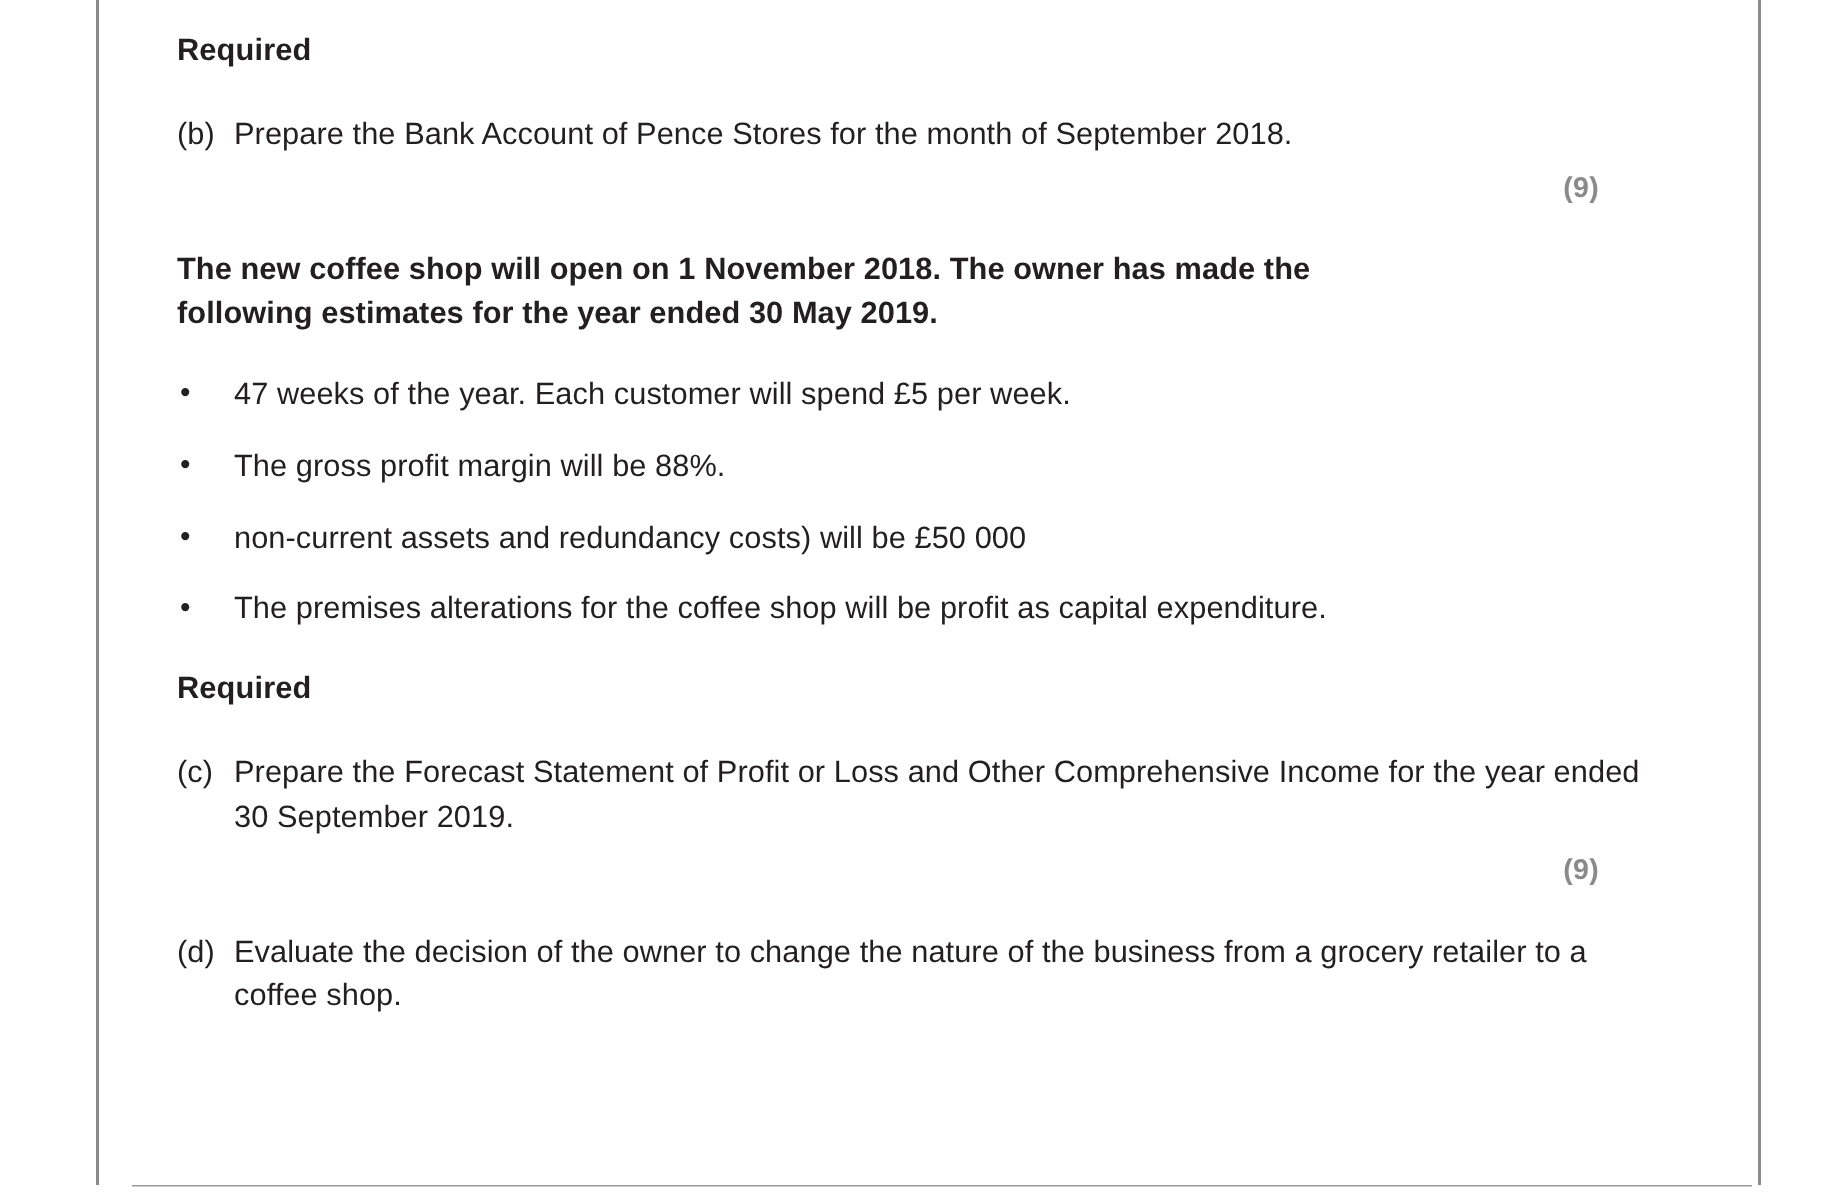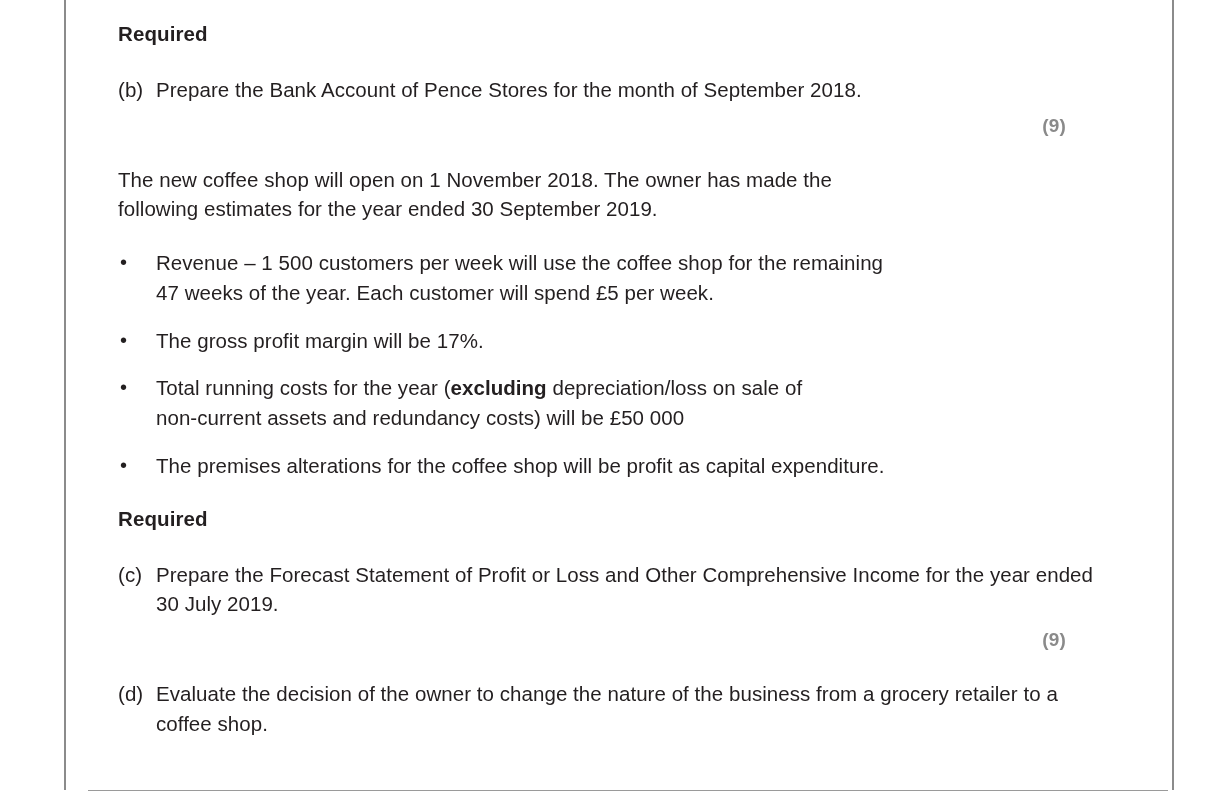--- a/index.html
+++ b/index.html
@@ -55,20 +55,21 @@
   .h-required {
     font-weight: bold;
     font-size: 20.5px;
     line-height: 1.32;
     letter-spacing: 0.1px;
   }
   .para {
     font-size: 20.5px;
     line-height: 1.45;
     letter-spacing: 0.05px;
+    font-weight: bold;
   }
   
   .qrow {
     display: flex;
     font-size: 20.5px;
     line-height: 1.45;
     letter-spacing: 0.05px;
   }
   .qlabel {
     width: 38px;
@@ -142,49 +143,47 @@
       <div class="qtext">Prepare the Bank Account of Pence Stores for the month of September 2018.</div>
     </div>
 
     <div class="sp-10"></div>
 
     <div class="marks marks-wide">(9)</div>
 
     <div class="sp-28"></div>
 
     <div class="para">The new coffee shop will open on 1 November 2018. The owner has made the</div>
-    <div class="para">following estimates for the year ended 30 September 2019.</div>
+    <div class="para">following estimates for the year ended 30 May 2019.</div>
 
     <div class="sp-24"></div>
 
     <div class="bullets">
 
       <div class="bullet">
         <div class="bullet-dot">•</div>
         <div class="bullet-body">
-          <div>Revenue – 1 500 customers per week will use the coffee shop for the remaining</div>
           <div>47 weeks of the year. Each customer will spend £5 per week.</div>
         </div>
       </div>
 
       <div class="sp-18"></div>
 
       <div class="bullet">
         <div class="bullet-dot">•</div>
         <div class="bullet-body">
-          <div>The gross profit margin will be 17%.</div>
+          <div>The gross profit margin will be 88%.</div>
         </div>
       </div>
 
       <div class="sp-18"></div>
 
       <div class="bullet">
         <div class="bullet-dot">•</div>
         <div class="bullet-body">
-          <div><span>Total running costs for the year (</span><b class="inline-bold">excluding</b><span> depreciation/loss on sale of</span></div>
           <div>non-current assets and redundancy costs) will be £50 000</div>
         </div>
       </div>
 
       <div class="sp-18"></div>
 
       <div class="bullet">
         <div class="bullet-dot">•</div>
         <div class="bullet-body">
           <div>The premises alterations for the coffee shop will be profit as capital expenditure.</div>
@@ -194,21 +193,21 @@
     </div>
 
     <div class="sp-24"></div>
 
     <div class="h-required">Required</div>
 
     <div class="sp-28"></div>
 
     <div class="qrow">
       <div class="qlabel">(c)</div>
-      <div class="qtext">Prepare the Forecast Statement of Profit or Loss and Other Comprehensive Income for the year ended 30 July 2019.</div>
+      <div class="qtext">Prepare the Forecast Statement of Profit or Loss and Other Comprehensive Income for the year ended 30 September 2019.</div>
     </div>
 
     <div class="sp-10"></div>
 
     <div class="marks marks-wide">(9)</div>
 
     <div class="sp-28"></div>
 
     <div class="qrow">
       <div class="qlabel">(d)</div>

